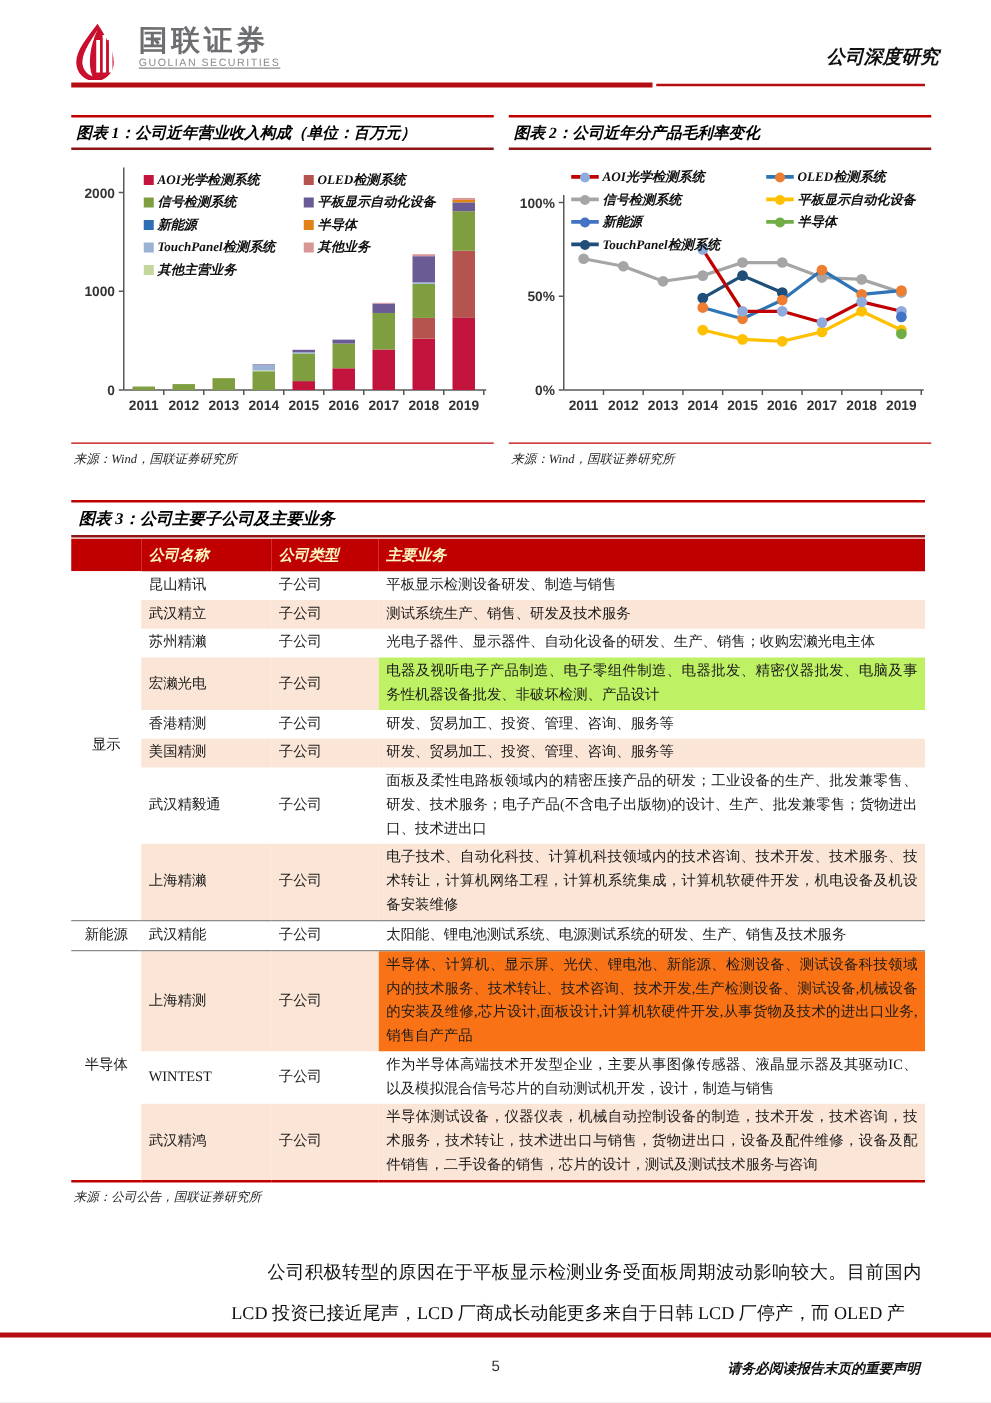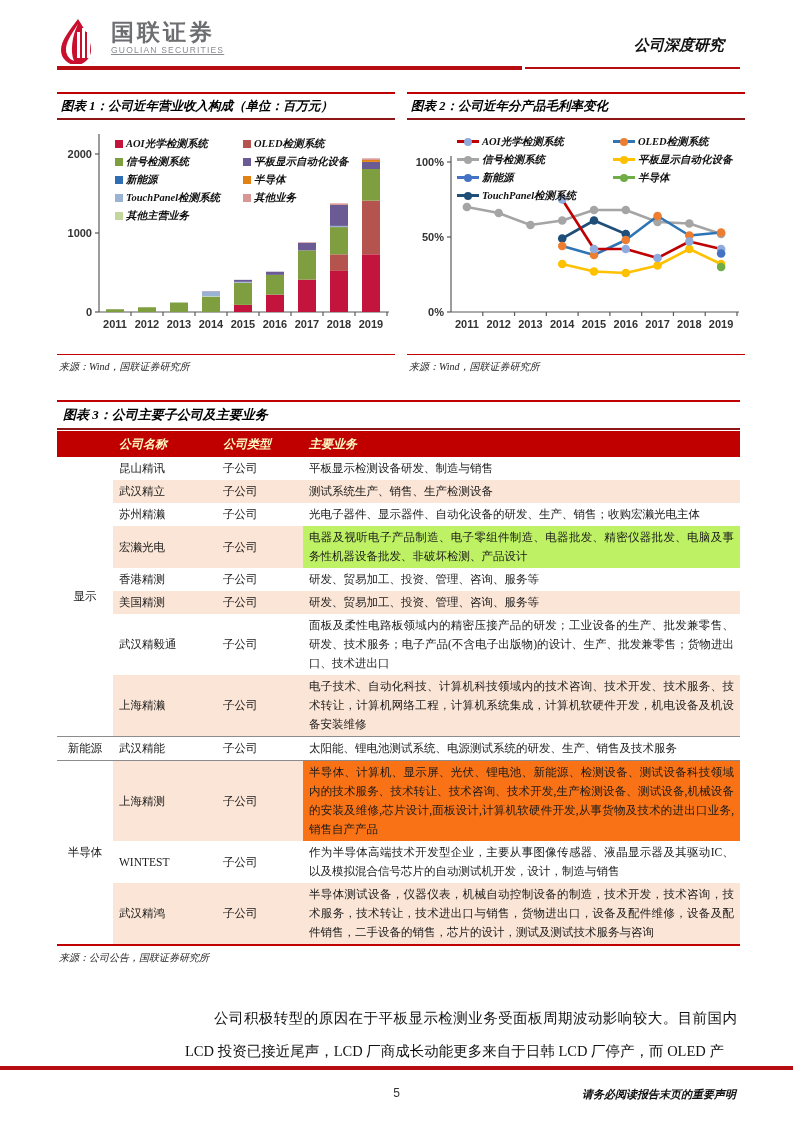--- a/index.html
+++ b/index.html
@@ -1,19 +1,19 @@
 <!DOCTYPE html>
 <html><head>
 <meta charset="utf-8">
 <style>
   html,body{margin:0;padding:0;background:#e8e8e8;}
   .page{position:relative;width:793px;height:1122px;background:#ffffff;margin:0 auto;
         font-family:"Liberation Serif",serif;overflow:hidden;}
   
-  .hdr{position:absolute;left:57px;top:16px;right:69px;height:48px;}
+  .hdr{position:absolute;left:57px;top:16px;right:42px;height:48px;}
   .logo{position:absolute;left:0;top:2px;width:46px;height:46px;}
   .brand{position:absolute;left:54px;top:3px;}
   .brand-cn{font-family:"Liberation Sans",sans-serif;font-size:23px;font-weight:bold;color:#6d6e71;letter-spacing:3px;line-height:26px;}
   .brand-en{font-family:"Liberation Sans",sans-serif;font-size:8.5px;color:#8a8b8e;letter-spacing:1.2px;text-decoration:underline;}
   .doctype{position:absolute;right:0;top:20px;font-size:15px;font-weight:bold;font-style:italic;color:#111;}
   .hdr-rule{position:absolute;left:57px;top:66px;width:683px;height:4px;}
   .hdr-rule .a{position:absolute;left:0;top:0;width:465px;height:3.5px;background:#b60d12;}
   .hdr-rule .b{position:absolute;left:468px;top:1px;width:215px;height:2px;background:#b60d12;}
   
   .figbox{position:absolute;top:92px;width:338px;}
@@ -325,21 +325,21 @@
       <tbody>
           <tr>
             <td class="gcell" rowspan="8">显示</td>
             <td>昆山精讯</td>
             <td>子公司</td>
             <td class="biz">平板显示检测设备研发、制造与销售</td>
           </tr>
           <tr>
             <td style="background: rgb(251, 229, 214);">武汉精立</td>
             <td style="background: rgb(251, 229, 214);">子公司</td>
-            <td class="biz" style="background: rgb(251, 229, 214);">测试系统生产、销售、生产检测设备</td>
+            <td class="biz" style="background: rgb(251, 229, 214);">测试系统生产、销售、研发及技术服务</td>
           </tr>
           <tr>
             <td>苏州精濑</td>
             <td>子公司</td>
             <td class="biz">光电子器件、显示器件、自动化设备的研发、生产、销售；收购宏濑光电主体</td>
           </tr>
           <tr>
             <td style="background: rgb(251, 229, 214);">宏濑光电</td>
             <td style="background: rgb(251, 229, 214);">子公司</td>
             <td class="biz" style="background: #bef264; margin-top: 10px;">电器及视听电子产品制造、电子零组件制造、电器批发、精密仪器批发、电脑及事务性机器设备批发、非破坏检测、产品设计</td>

